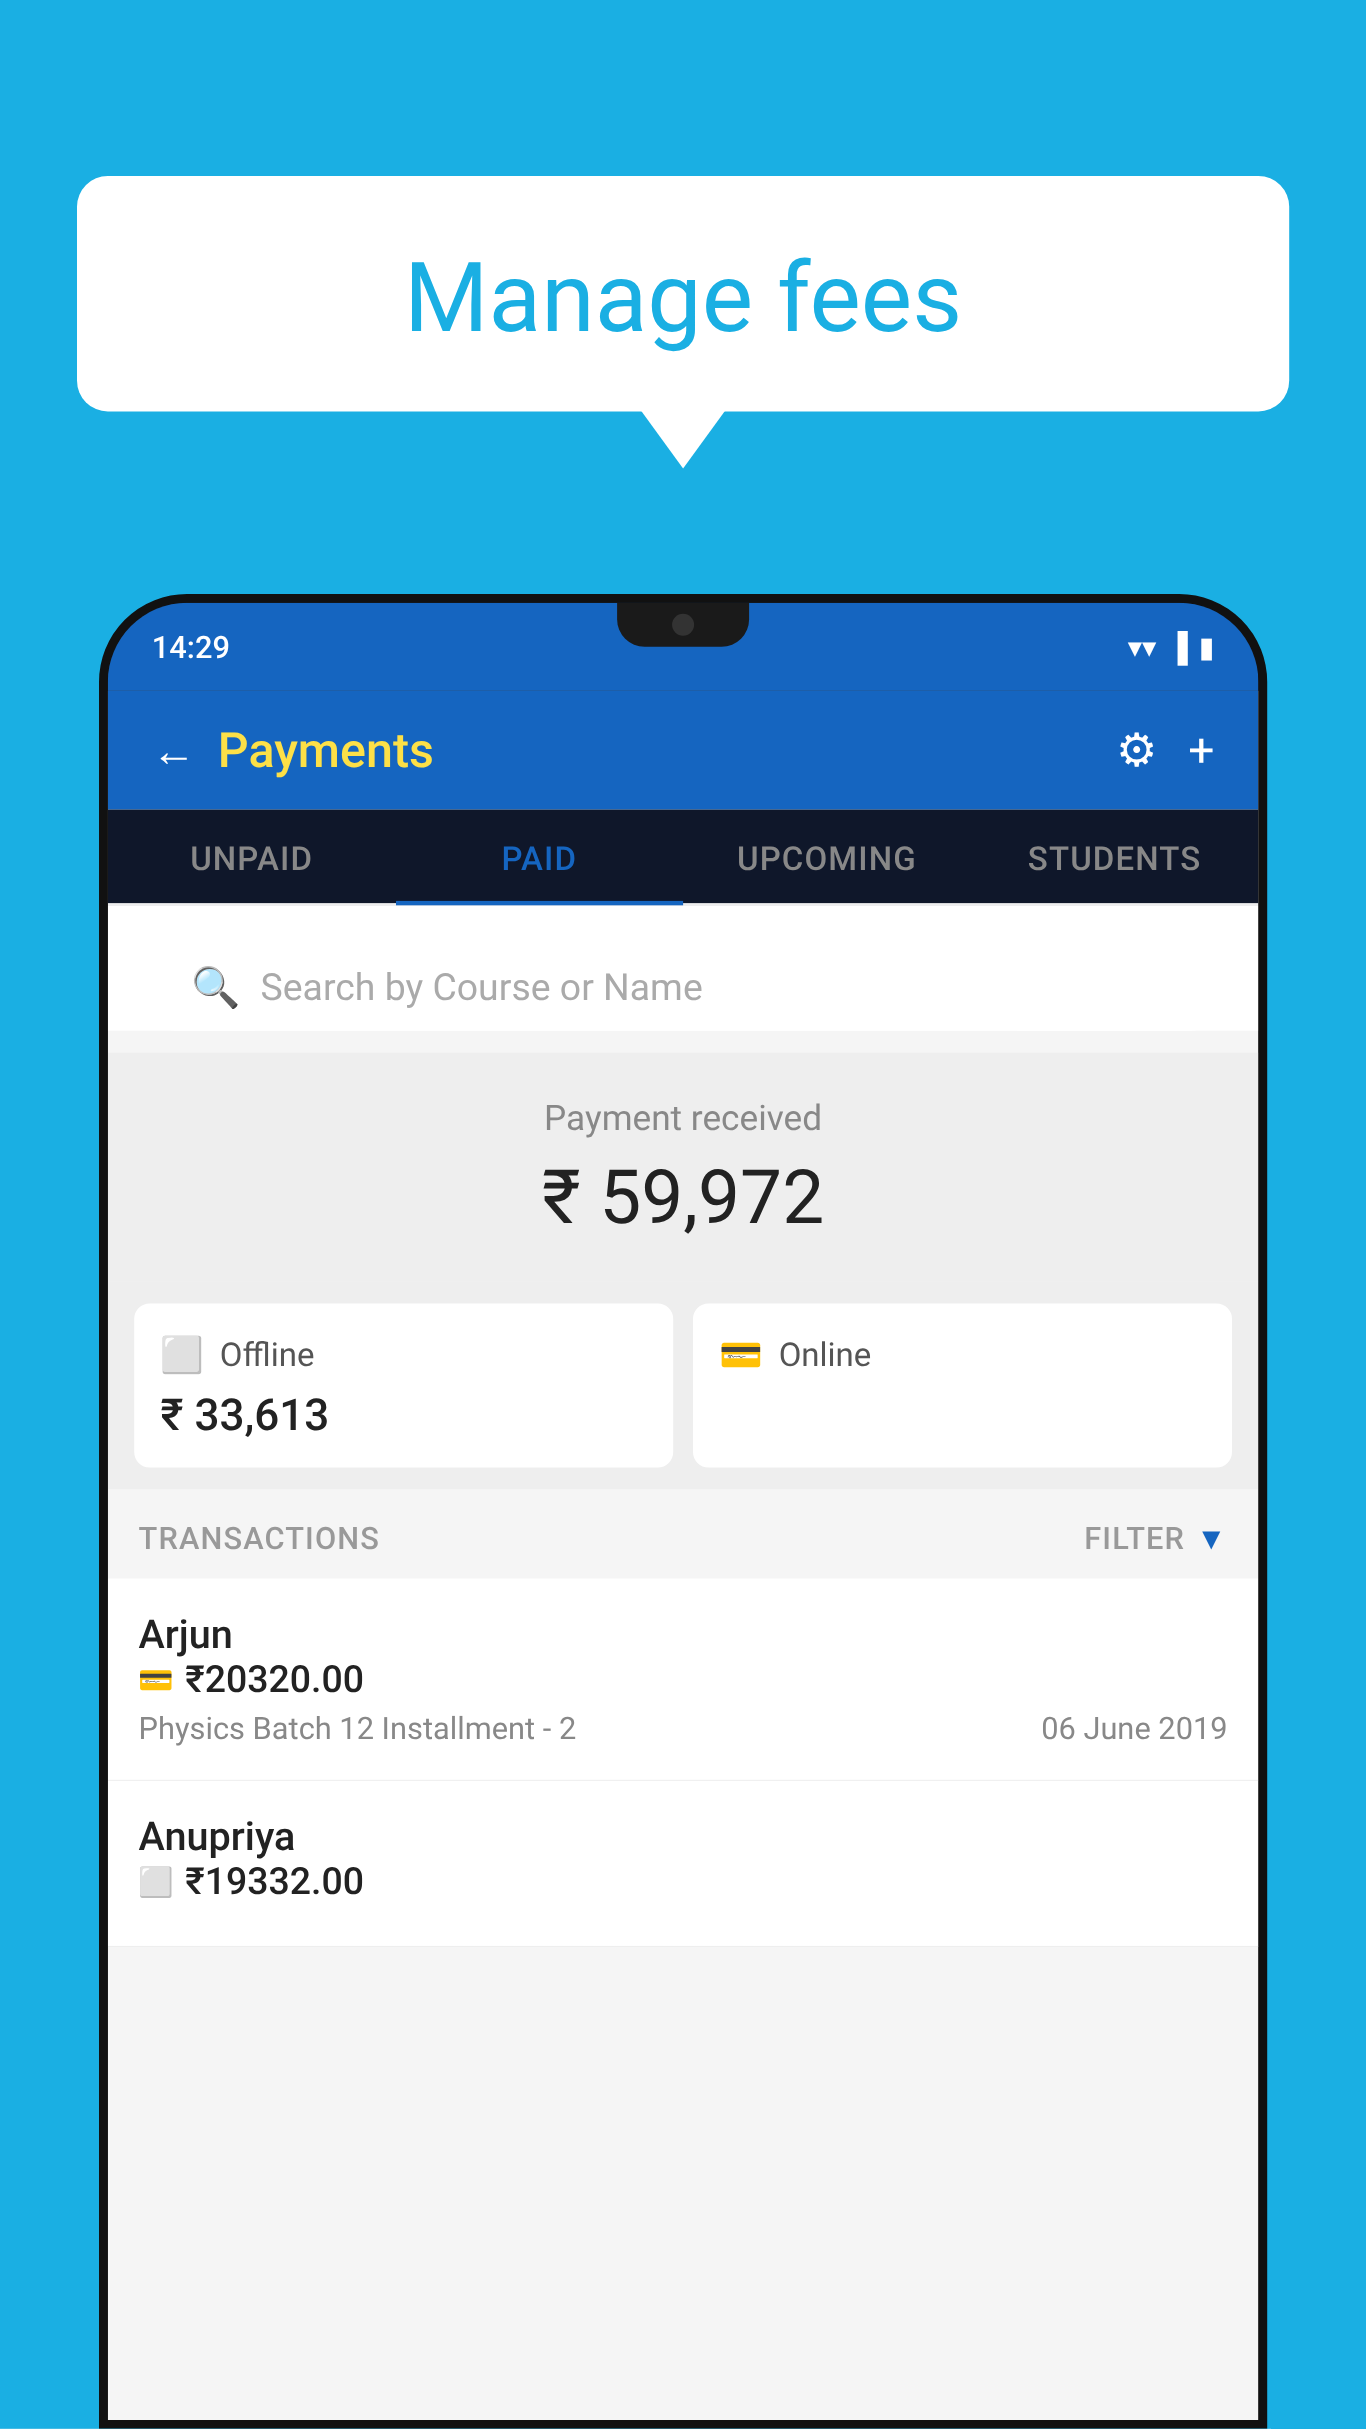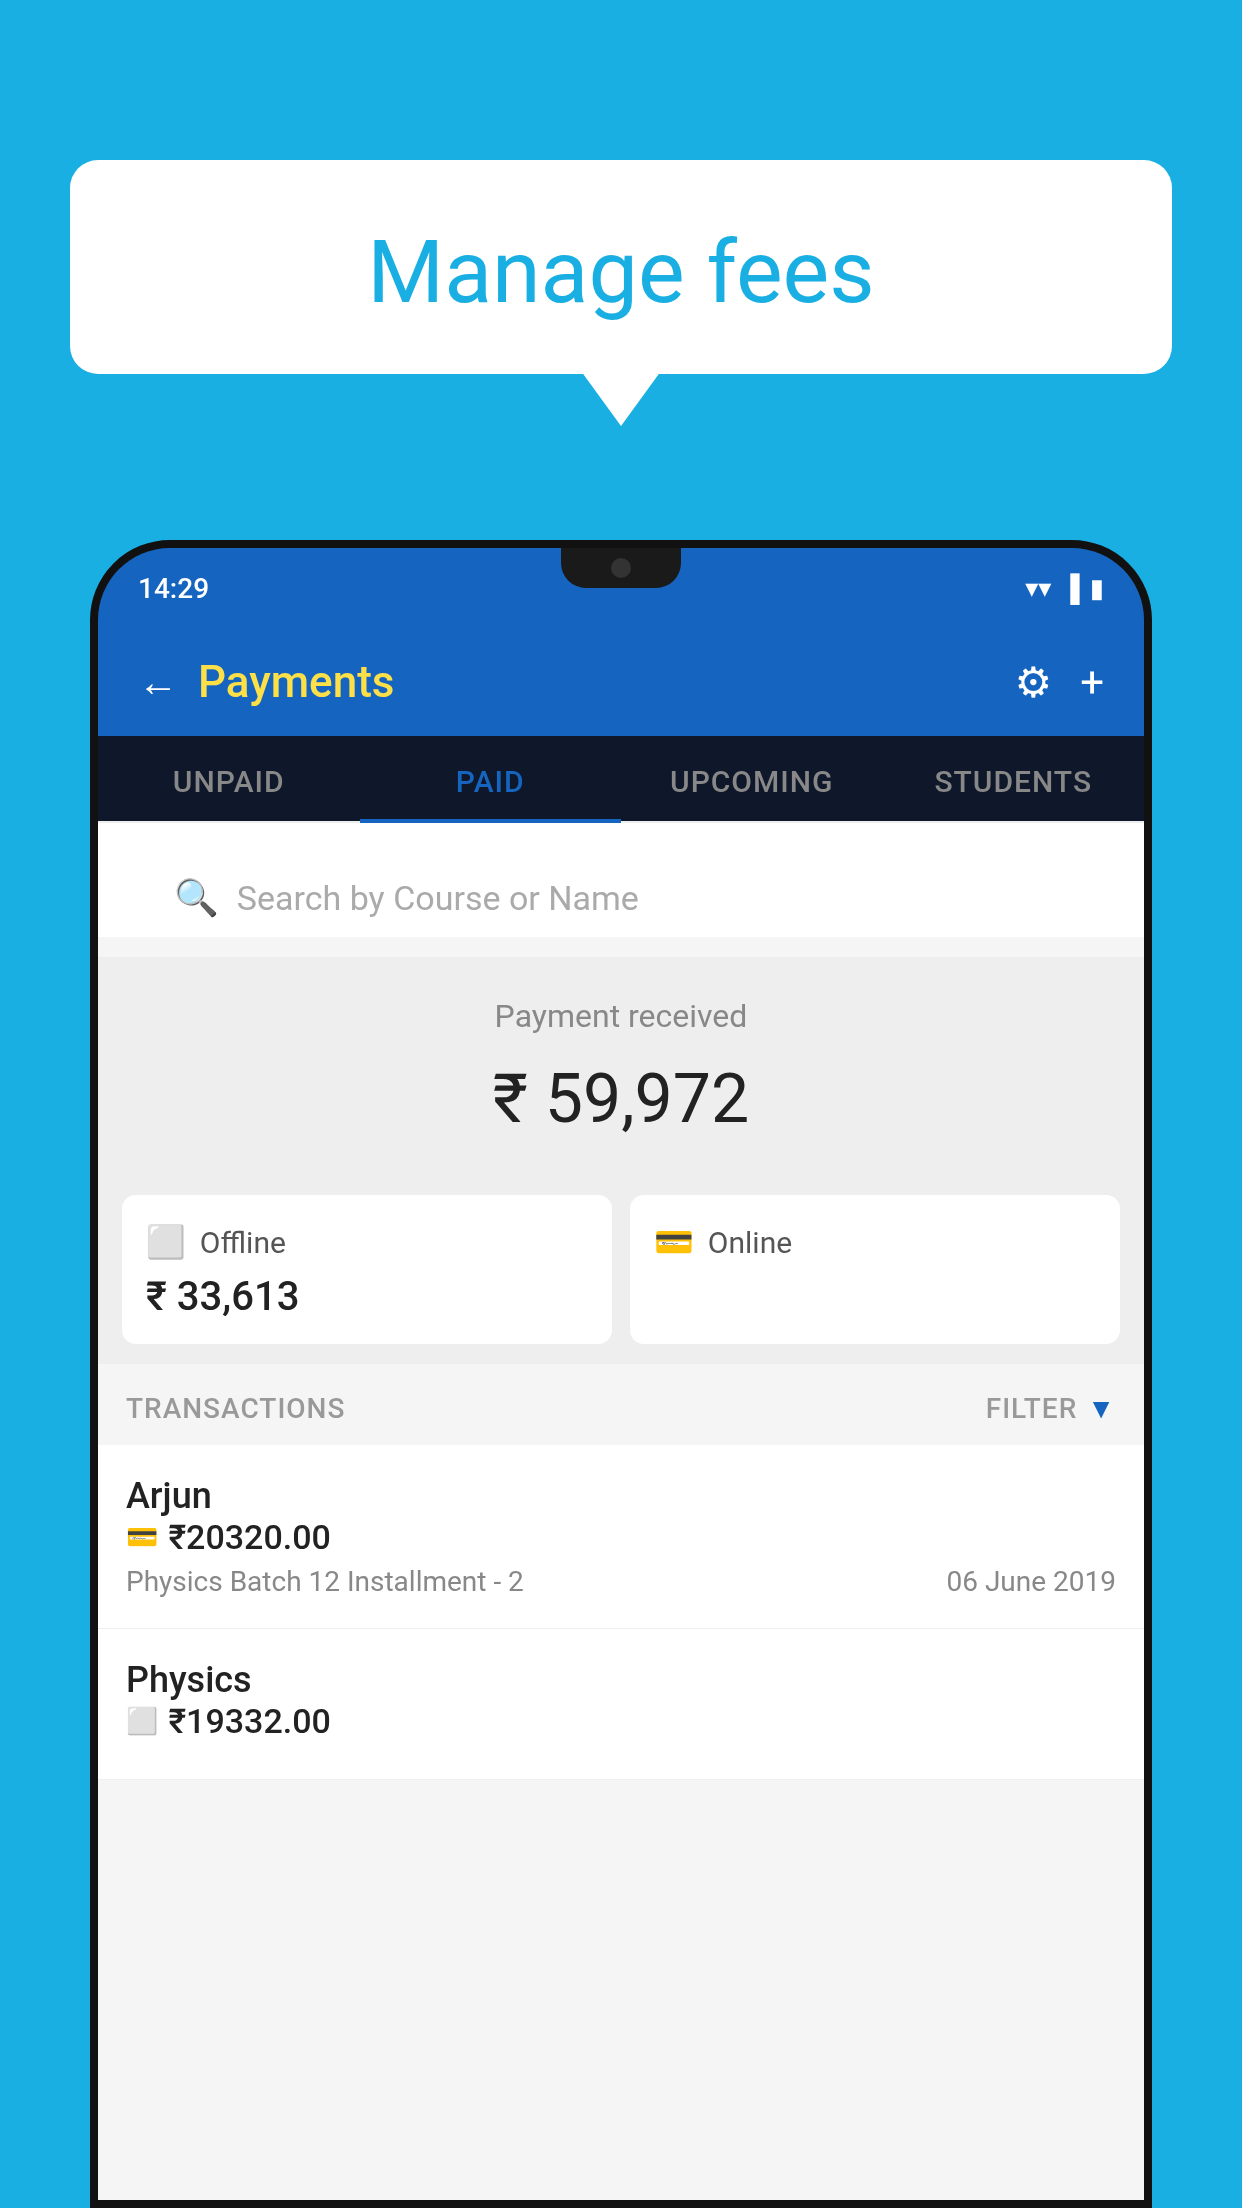--- a/index.html
+++ b/index.html
@@ -193,21 +193,21 @@
 
     
     .payment-summary {
       background: #EEEEEE;
       text-align: center;
       padding: 40px 20px 36px;
     }
     .payment-received-label {
       color: #888;
       font-size: 32px;
-      margin-bottom: 24px;
+      margin-bottom: 14px;
     }
     .payment-amount {
       color: #222;
       font-size: 68px;
       font-weight: 400;
     }
 
     
     .payment-cards {
       display: flex;
@@ -409,21 +409,21 @@
         </div>
       </div>
       <div class="transaction-bottom">
         <span class="transaction-desc">Physics Batch 12 Installment - 2</span>
         <span class="transaction-date">06 June 2019</span>
       </div>
     </div>
 
     <div class="transaction-row">
       <div class="transaction-top">
-        <span class="transaction-name">Physics</span>
+        <span class="transaction-name">Anupriya</span>
         <div class="transaction-amount-wrap">
           <span class="transaction-type-icon">⬜</span>
           <span class="transaction-amount">₹19332.00</span>
         </div>
       </div>
     </div>
 
   </div>
 </div>
 

